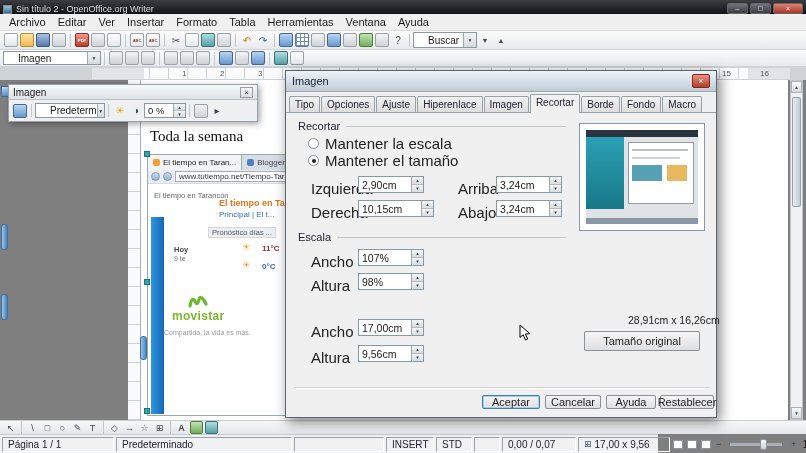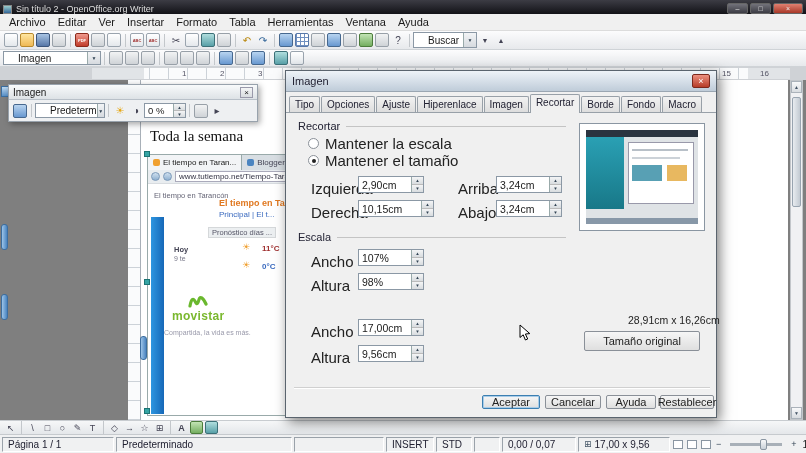--- a/index.html
+++ b/index.html
@@ -70,21 +70,21 @@
 .ptitle{height:15px;background:linear-gradient(#f8fafb,#dde2e6);border-bottom:1px solid #b8c0c8;display:flex;align-items:center;padding:0 4px;font-size:10px}
 .pclose{margin-left:auto;width:13px;height:11px;font-size:8px;line-height:10px;text-align:center;border:1px solid #99a;background:linear-gradient(#f4f5f6,#d8dcdf)}
 .pbody{height:21px;display:flex;align-items:center;padding:0 3px}
 
 .vscroll{left:790px;top:80px;width:13px;height:340px;background:#f0f1f3;border:1px solid #c2c6ca}
 .sbtn{position:absolute;left:0;width:11px;height:12px;background:linear-gradient(#f8f9fa,#d8dce0);border:1px solid #aab2ba;font-size:5px;display:flex;align-items:center;justify-content:center;color:#456;font-style:normal}
 .sthumb{position:absolute;left:1px;top:16px;width:9px;height:110px;background:linear-gradient(90deg,#e8ecf0,#c2cad2);border:1px solid #98a4b0;border-radius:2px}
 
 .drawbar{left:0;top:420px;width:806px;height:14px;background:linear-gradient(#f6f7f8,#e4e7ea);border-top:1px solid #c8ccd0;display:flex;align-items:center;padding:0 3px}
 .drawbar .ic{width:13px;height:13px;font-size:9px}
-.statusbar{left:0;top:434px;width:806px;height:19px;background:#f0f1f2;border-top:1px solid #c6cace;display:flex;align-items:center;padding:0 2px;gap:2px}
+.statusbar{left:0;top:434px;width:658px;height:19px;background:#f0f1f2;border-top:1px solid #c6cace;display:flex;align-items:center;padding:0 2px;gap:2px}
 .seg{height:15px;border:1px solid;border-color:#9aa2aa #fff #fff #9aa2aa;font-size:10px;display:flex;align-items:center;padding:0 5px;color:#223;white-space:nowrap;flex:none}
 .vico{width:10px;height:9px;border:1px solid #8a96a2;background:#fff;margin:0 1px;flex:none}
 .ztrack{width:52px;height:3px;background:#a8b0b8;position:relative;margin:0 5px;flex:none}
 .zthumb{position:absolute;left:30px;top:-4px;width:7px;height:11px;background:linear-gradient(#f8f9fa,#c8d0d8);border:1px solid #8a96a2;border-radius:2px}
 .zbtn{font-size:9px;color:#345;padding:0 2px}
 
 .dlg{left:285px;top:70px;width:432px;height:348px;background:#f0f0f0;border:1px solid #5a646e;box-shadow:3px 4px 12px rgba(0,0,0,.5);z-index:50}
 .dtitle{position:absolute;left:0;top:0;width:100%;height:21px;background:linear-gradient(#eef3f8,#bfccd9);border-bottom:1px solid #9aa6b2;display:flex;align-items:center;padding:0 6px;font-size:11px;color:#223}
 .dclose{margin-left:auto;width:18px;height:14px;background:linear-gradient(#ec9080,#b63c28);border:1px solid #7c281c;border-radius:2px;color:#fff;font-size:9px;line-height:12px;text-align:center}
 .dtabs{position:absolute;left:3px;top:23px;height:19px;display:flex;align-items:flex-end}

